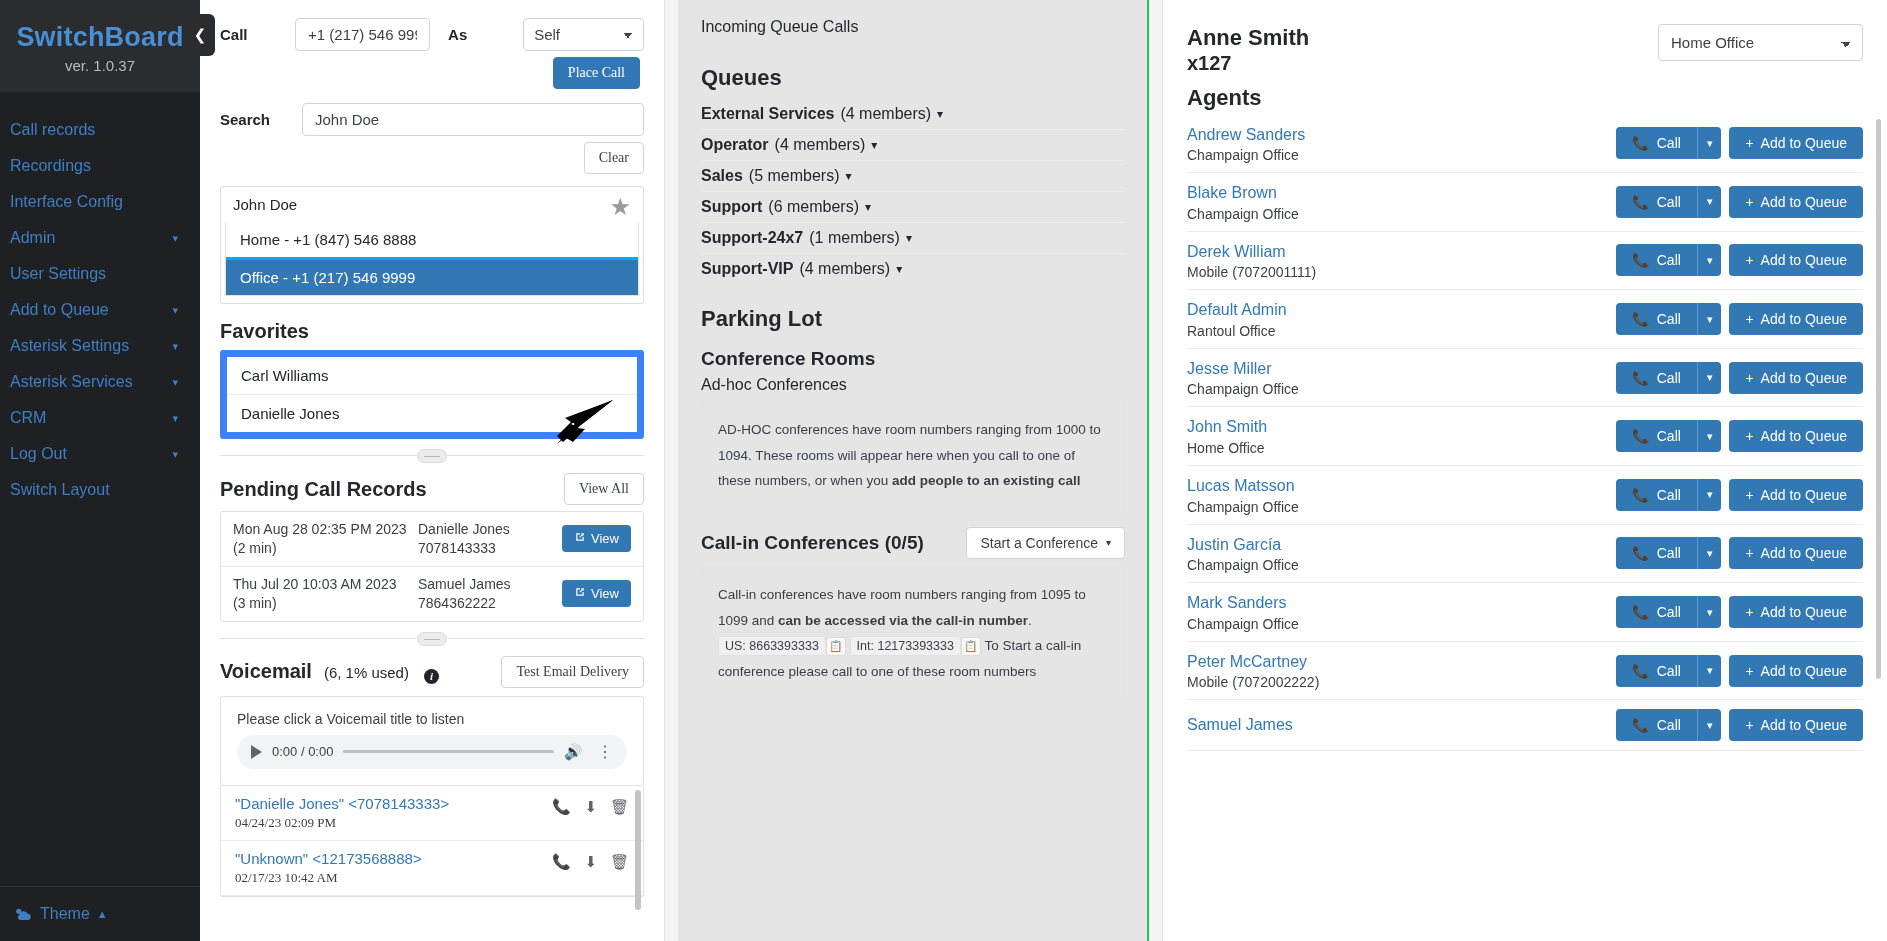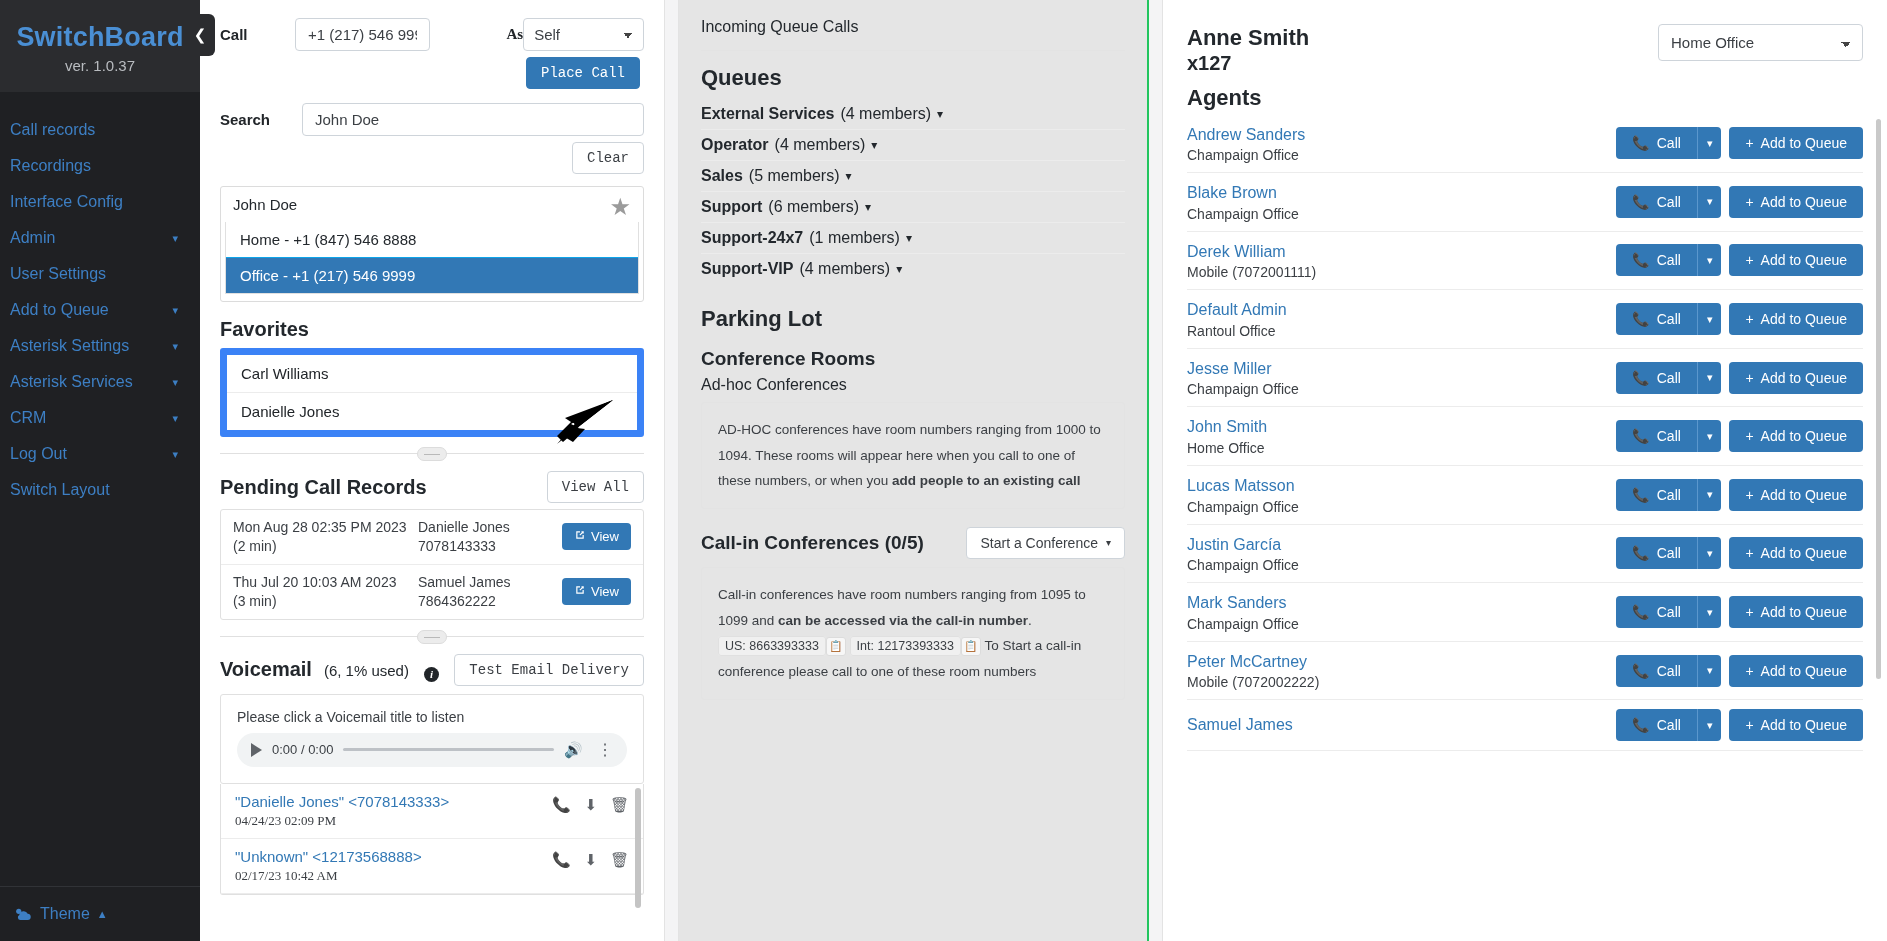--- a/index.html
+++ b/index.html
@@ -52,56 +52,56 @@
   .col-1 { width: 465px; flex: 0 0 465px; padding: 18px 20px 0 20px; border-right: 1px solid #e3e3e3; background:#fff;}
   .col-gap { width: 14px; flex:0 0 14px; background: #f4f4f5; border-right:1px solid #e3e3e3;}
   .col-2 { width: 470px; flex: 0 0 470px; padding: 18px 22px 0 22px; background:#e5e5e5; border-right: 2px solid #22c55e;}
   .col-gap2 { width: 14px; flex:0 0 14px; background: #f4f4f5; border-right:1px solid #e3e3e3;}
   .col-3 { flex: 1 1 auto; background:#fff; padding: 0; }
 
   
   .form-row { display:flex; align-items:center; margin-bottom: 6px; }
   .lbl { font-weight: bold; font-size: 15px; color:#212529; }
   .lbl-call { width: 82px; }
-  .lbl-as { width: 100px; text-align:right; padding-left: 18px; font-family: Liberation Serif, serif;}
+  .lbl-as { width: 100px; text-align:left; padding-left: 18px;}
   .inp {
     border: 1px solid #ced4da; border-radius: 4px;
     padding: 7px 12px; font-size: 15px; color: #3b3f44;
     font-family: "Liberation Sans", sans-serif; background:#fff;
     outline:none;
   }
   .inp-phone { width: 135px; text-align:center; }
   .sel {
     border: 1px solid #ced4da; border-radius: 4px;
     padding: 7px 10px; font-size: 15px; color:#3b3f44;
     width: 130px; background:#fff;
     font-family:"Liberation Sans", sans-serif;
     appearance:none; -webkit-appearance:none;
     background-image: linear-gradient(45deg, transparent 50%, #444 50%), linear-gradient(135deg, #444 50%, transparent 50%);
     background-position: calc(100% - 15px) 14px, calc(100% - 10px) 14px;
     background-size: 5px 5px, 5px 5px; background-repeat:no-repeat;
   }
   .btn {
     border-radius: 4px; font-size: 14px; padding: 7px 14px;
-    cursor:pointer; font-family:Liberation Mono, monospace;
+    cursor:pointer; font-family:Liberation Serif, serif;
     border: 1px solid transparent;
   }
   .btn-primary { background: #3278b5; color:#fff; border-color:#3278b5; }
   .btn-outline { background:#fff; color:#3b3f44; border:1px solid #ced4da; }
   .place-call-row { display:flex; justify-content:flex-end; margin: 4px 0 14px 0; padding-right: 4px;}
   .search-row { display:flex; align-items:center; }
   .search-inp { flex:1; margin-left: 0; }
   .clear-row { display:flex; justify-content:flex-end; margin-top: 6px; }
 
   
   .result-box { border:1px solid #dcdcdc; border-radius:3px; margin-top: 12px; position:relative; }
   .result-head { padding: 9px 12px; font-size:15px; color:#23282d; }
   .star { position:absolute; right:12px; top:8px; color:#9b9b9b; font-size: 24px; line-height:1; cursor:pointer;}
   .result-sub { border:1px solid #e0e0e0; border-top:none; margin: 0 4px 7px 4px; }
-  .res-item { padding: 9px 14px; font-size: 15px; color:#23282d; border-bottom:1px solid #0ea5e9; cursor:pointer;}
+  .res-item { padding: 9px 14px; font-size: 15px; color:#23282d; border-bottom:3px solid #0ea5e9; cursor:pointer;}
   .res-item:last-child { border-bottom:none; }
   .res-item.active { background:#3278b5; color:#fff; font-weight: normal; }
 
   .sec-title { font-size: 20px; font-weight: bold; color:#23282d; margin: 16px 0 7px 0; }
   .list-box { border:7px solid #3b82f6; border-radius:3px; }
   .list-row { padding: 10px 14px; font-size:15px; border-bottom:1px solid #ececec; cursor:pointer;}
   .list-row:last-child { border-bottom:none; }
 
   
   .resizer { margin: 16px 0 8px 0; height: 10px; position:relative; border-top:1px solid #e0e0e0;}

